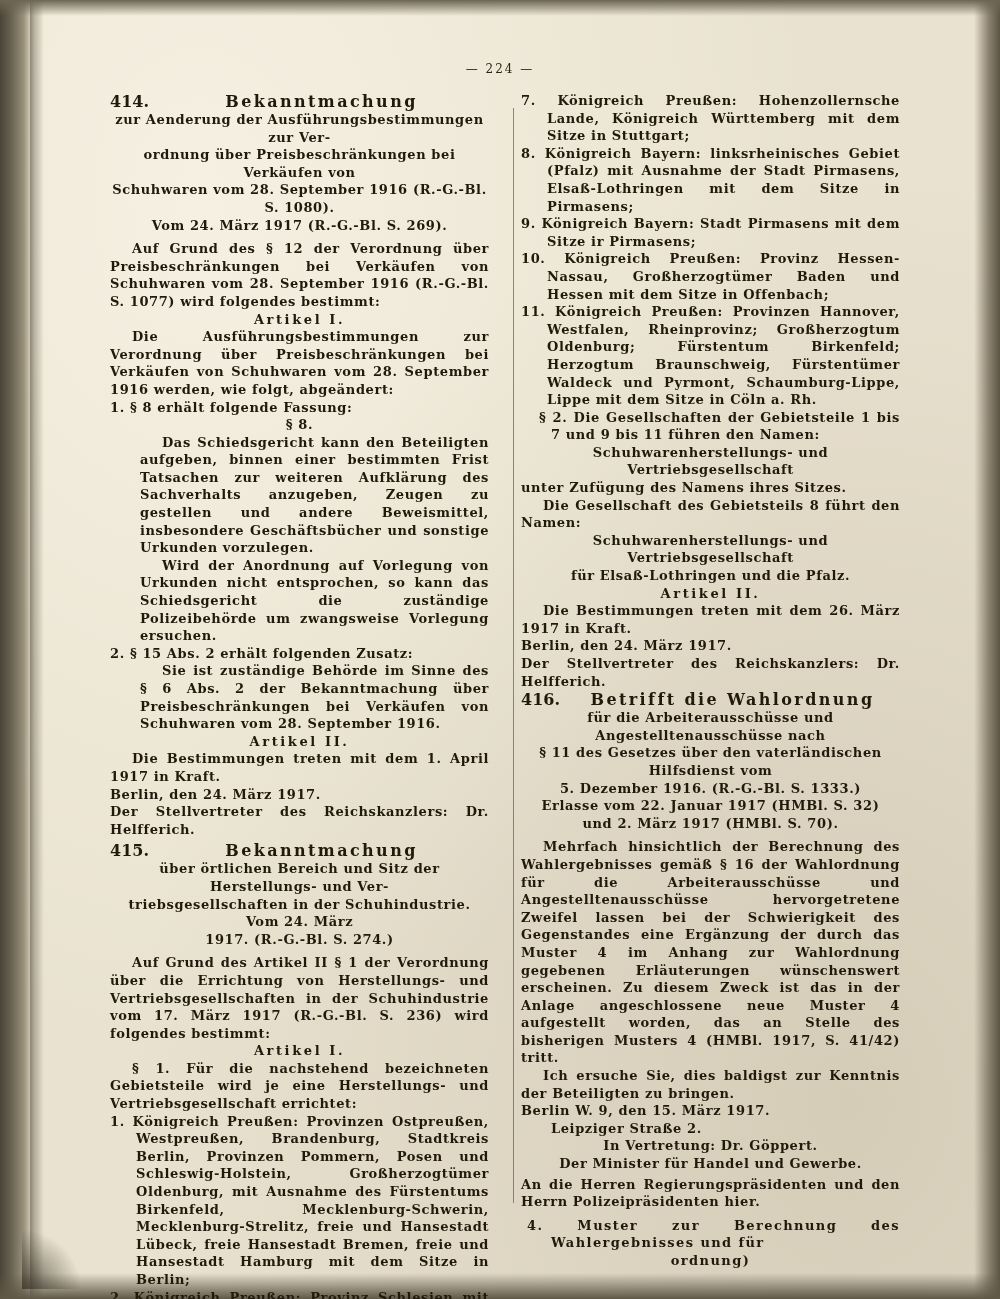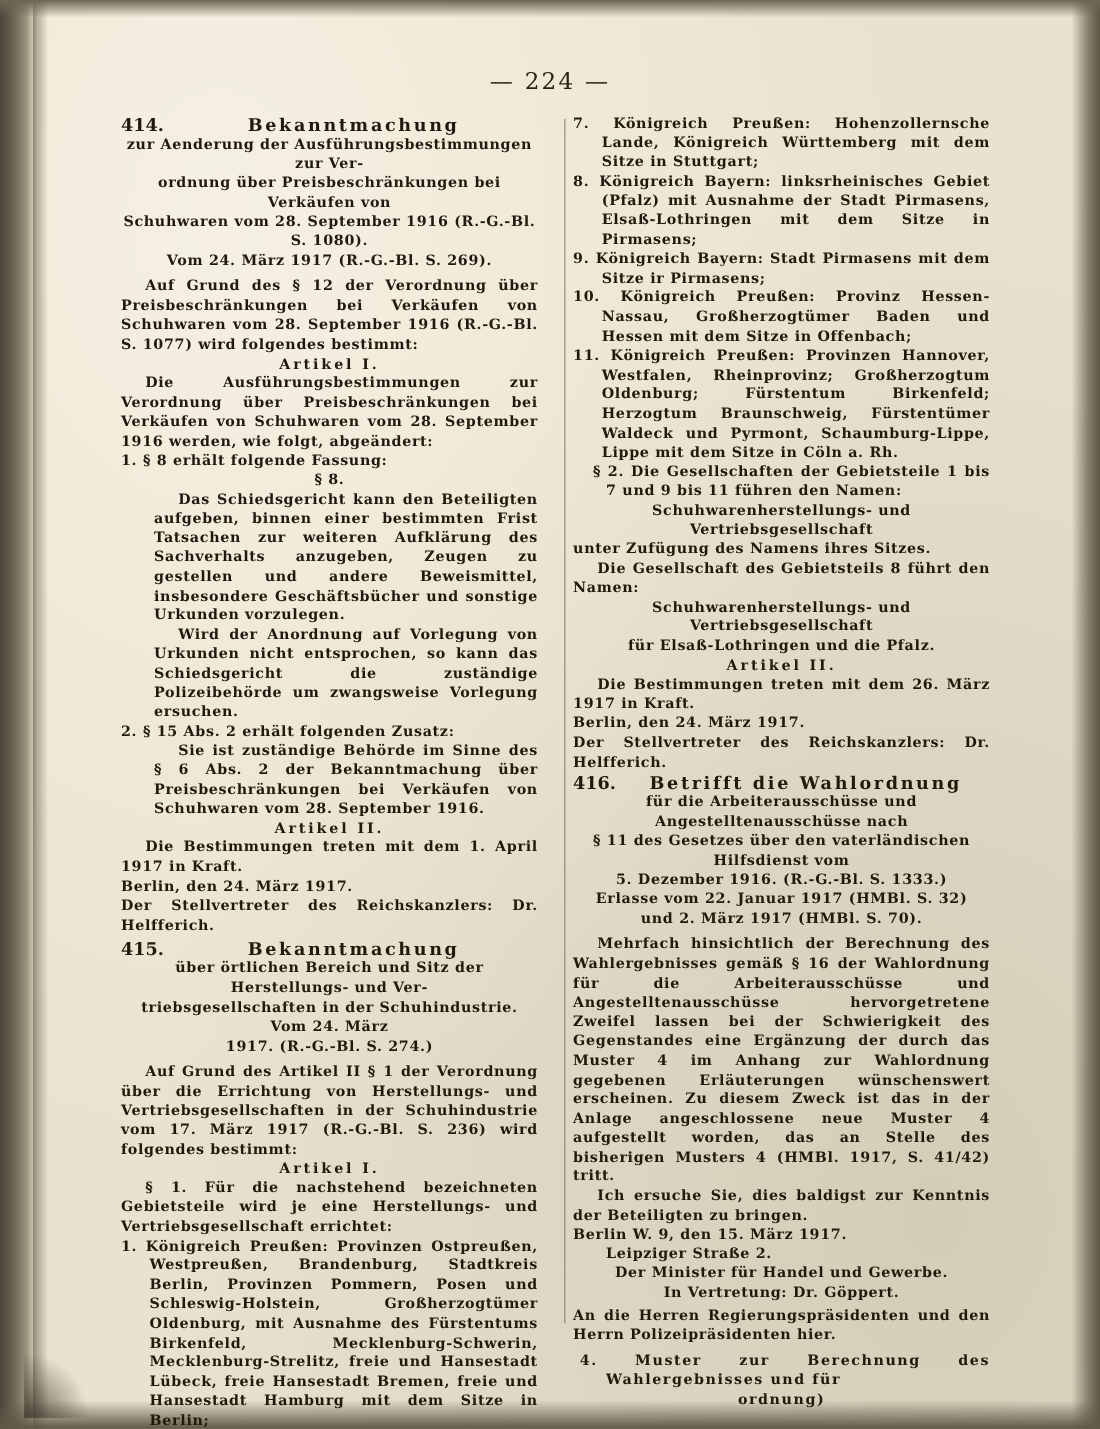--- a/index.html
+++ b/index.html
@@ -48,29 +48,29 @@
     position: absolute; left: 22px; bottom: 10px; width: 60px; height: 60px;
     background: radial-gradient(circle at 0 100%, rgba(60,54,42,0.8), rgba(233,226,208,0) 70%);
   }
 
   .pagenum {
     position: absolute;
     top: 62px;
     left: 0;
     width: 1000px;
     text-align: center;
-    font-size: 21px;
+    font-size: 12px;
     letter-spacing: 2px;
     color: #2b2212;
     font-family: "DejaVu Serif", serif;
   }
 
   .columns {
     position: absolute;
-    top: 104px;
+    top: 92px;
     left: 110px;
     width: 790px;
     height: 1110px;
     display: flex;
     gap: 32px;
   }
   .col {
     width: 379px;
     position: relative;
   }
@@ -216,22 +216,22 @@
       <p class="center fr bold">für die Arbeiterausschüsse und Angestelltenausschüsse nach</p>
       <p class="center fr bold">§ 11 des Gesetzes über den vaterländischen Hilfsdienst vom</p>
       <p class="center fr bold">5. Dezember 1916.   (R.-G.-Bl. S. 1333.)</p>
       <p class="center fr bold">Erlasse vom 22. Januar 1917 (HMBl. S. 32)</p>
       <p class="center fr bold">und 2. März 1917 (HMBl. S. 70).</p>
       <div class="gap6"></div>
       <p class="ind fr">Mehrfach hinsichtlich der Berechnung des Wahlergebnisses gemäß § 16 der Wahlordnung für die Arbeiterausschüsse und Angestelltenausschüsse hervorgetretene Zweifel lassen bei der Schwierigkeit des Gegenstandes eine Ergänzung der durch das Muster 4 im Anhang zur Wahlordnung gegebenen Erläuterungen wünschenswert erscheinen. Zu diesem Zweck ist das in der Anlage angeschlossene neue Muster 4 aufgestellt worden, das an Stelle des bisherigen Musters 4 (HMBl. 1917, S. 41/42) tritt.</p>
       <p class="ind fr">Ich ersuche Sie, dies baldigst zur Kenntnis der Beteiligten zu bringen.</p>
       <p class="fr">Berlin W. 9, den 15. März 1917.</p>
       <p class="fr" style="padding-left:30px">Leipziger Straße 2.</p>
+      <p class="center fr">In Vertretung: Dr. Göppert.</p>
       <p class="center fr">Der Minister für Handel und Gewerbe.</p>
-      <p class="center fr">In Vertretung: Dr. Göppert.</p>
       <div class="gap3"></div>
       <p class="fr">An die Herren Regierungspräsidenten und den Herrn Polizeipräsidenten hier.</p>
       <div class="gap6"></div>
       <p class="fr bold sp1" style="padding-left:30px; text-indent:-24px">4. Muster zur Berechnung des Wahlergebnisses und für</p>
       <p class="center fr bold sp1">ordnung)</p>
 
     </div>
   </div>
 </div>
 

